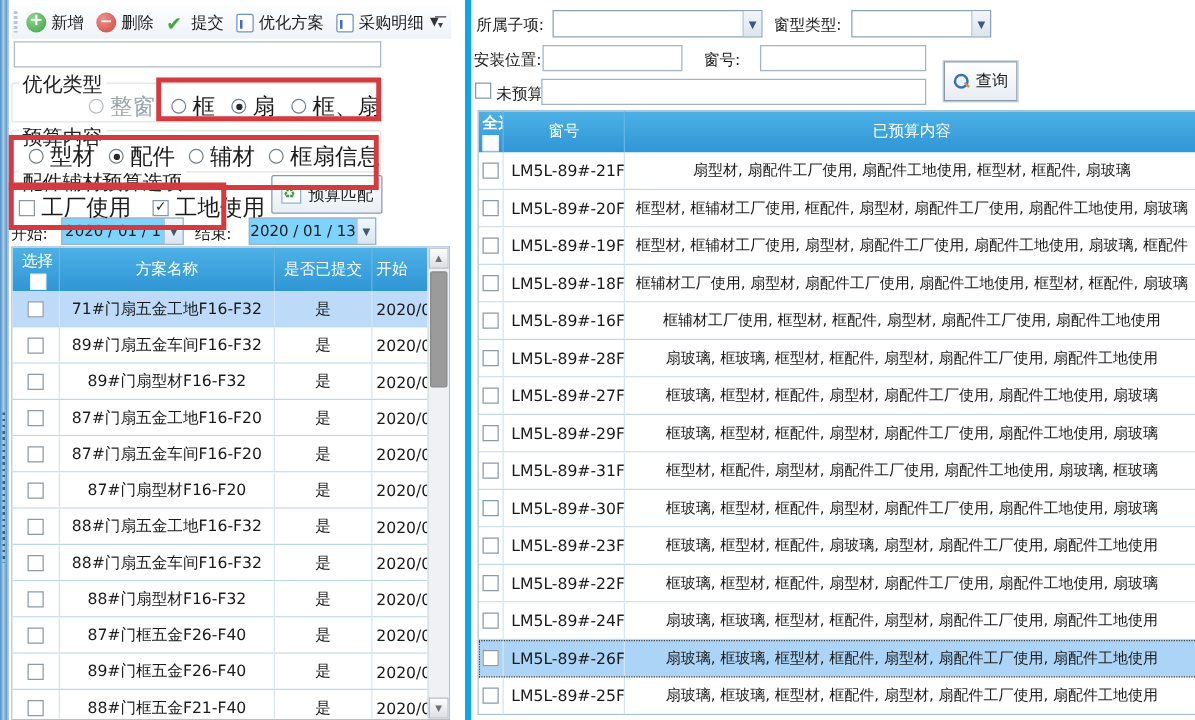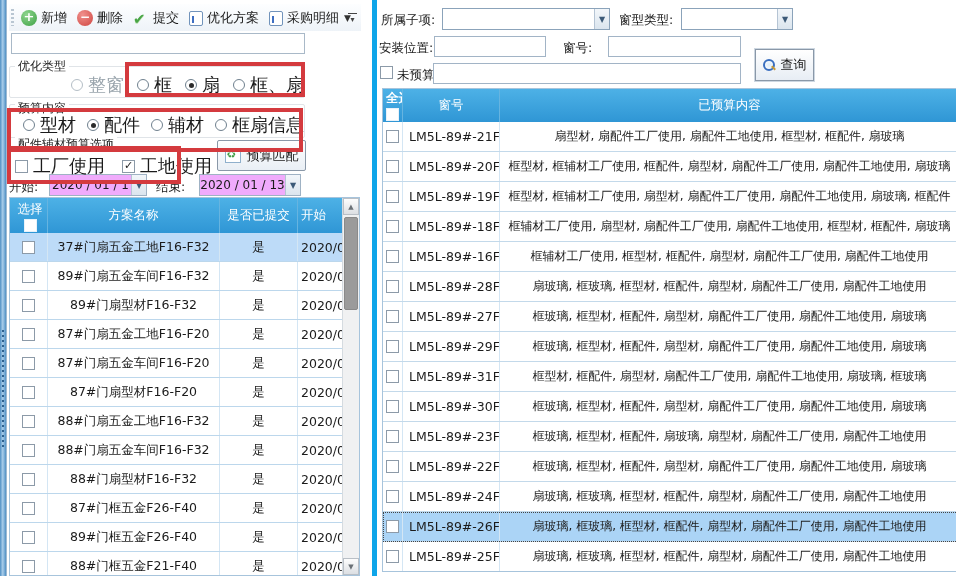--- a/index.html
+++ b/index.html
@@ -49,41 +49,41 @@
   .tool-overflow {
     position: absolute; right: 2px; top: 6px; width: 13px; height: 17px;
     color:#444; font-size: 8px; text-align:center; line-height: 20px;
   }
   .tool-overflow::before { content:""; position:absolute; top:3px; left:2px; right:2px; height:1px; background:#444; }
   .search-input {
     position: absolute; left: 4px; top: 33px; width: 294px; height: 21px;
     border: 1px solid #a9b9c8; background: #fff; font: inherit; padding: 0 4px; outline: none;
   }
   .groupbox { position: absolute; border: 1px solid #e0e4e8; border-radius: 2px; }
-  .group-label { position: absolute; background: #fff; padding: 0 3px; color: #222; font-size: 12px; z-index: 2; }
+  .group-label { position: absolute; background: #fff; padding: 0 3px; color: #222; font-size: 16px; z-index: 2; }
   .inline-row { position: absolute; display: flex; align-items: center; z-index: 3; }
   .radio-item, .check-item { display: inline-flex; align-items: center; gap: 5px; }
   .radio { position: relative; width: 12px; height: 12px; border: 1px solid #6f808e; border-radius: 50%; background:#fff; flex: none; }
   .radio-item.checked .radio::after { content:""; position:absolute; left:3px; top:3px; width:5px; height:5px; border-radius:50%; background:#2b2b2b; }
   .radio-item.disabled .radio { border-color:#b4bec6; }
   .radio-item.disabled .opt-label { color:#9aa5ad; }
   .opt-label { font-size: 18px; }
   .checkbox { position: relative; width: 13px; height: 13px; border: 1px solid #8c9aa8; background: #fff; flex: none; }
   .check-item.checked .checkbox::after { content:"✓"; position:absolute; left:1px; top:-2px; font-size:11px; color:#222; }
   .red-rect { position: absolute; border: 4px solid #d43a3e; z-index: 6; pointer-events: none; }
   .match-btn {
     position: absolute; left: 210px; top: 140px; width: 89px; height: 31px;
     border: 1px solid #8a98a8; border-radius: 2px; background: linear-gradient(#fefefe, #e9eff5);
     display: flex; align-items: center; justify-content: center; gap: 6px; font-size: 13px;
   }
   .match-icon { position: relative; width: 16px; height: 15px; background:#fff; border:1px solid #8fb0cc; }
   .match-icon::after { content:"♻"; position:absolute; left:1px; top:-1px; font-size:11px; color:#3f9c44; }
   .date-label { position: absolute; font-size: 12.5px; }
   .date-combo {
-    position: absolute; height: 22px; border: 1px solid #9fb2c4; background:#f0abfc;
+    position: absolute; height: 22px; border: 1px solid #9fb2c4; background:#7dd3fc;
     display: flex; align-items: center;
   }
   .date-text { flex: 1; text-align: center; font-size: 12px; }
   .combo-arrow {
     width: 15px; height: 100%; border-left: 1px solid #b5c4d4; background: linear-gradient(#f2f6fa,#dbe5ee);
     display:flex; align-items:center; justify-content:center; font-size:8px; color:#3c5a78; flex:none;
   }
   
   .left-table { position: absolute; left: 2px; top: 197px; width: 351px; height: 379px; border: 1px solid #a7c4dc; background:#fff; overflow:hidden; }
   .lt-grid { position:absolute; left:0; top:0; right:17px; bottom:0; }
@@ -256,21 +256,21 @@
         </div>
         <div class="hc c-name">方案名称</div>
         <div class="hc c-sub">是否已提交</div>
         <div class="hc c-start">开始</div>
       </div>
       <div id="left-rows">
           <div class="lrow sel">
     <div class="lc c-sel">
               <span class="checkbox"></span>
             </div>
-    <div class="lc c-name">37#门扇五金工地F16-F32</div>
+    <div class="lc c-name">71#门扇五金工地F16-F32</div>
     <div class="lc c-sub">是</div>
     <div class="lc c-start">2020/0</div>
   </div>
           <div class="lrow">
     <div class="lc c-sel">
               <span class="checkbox"></span>
             </div>
     <div class="lc c-name">89#门扇五金车间F16-F32</div>
     <div class="lc c-sub">是</div>
     <div class="lc c-start">2020/0</div>

